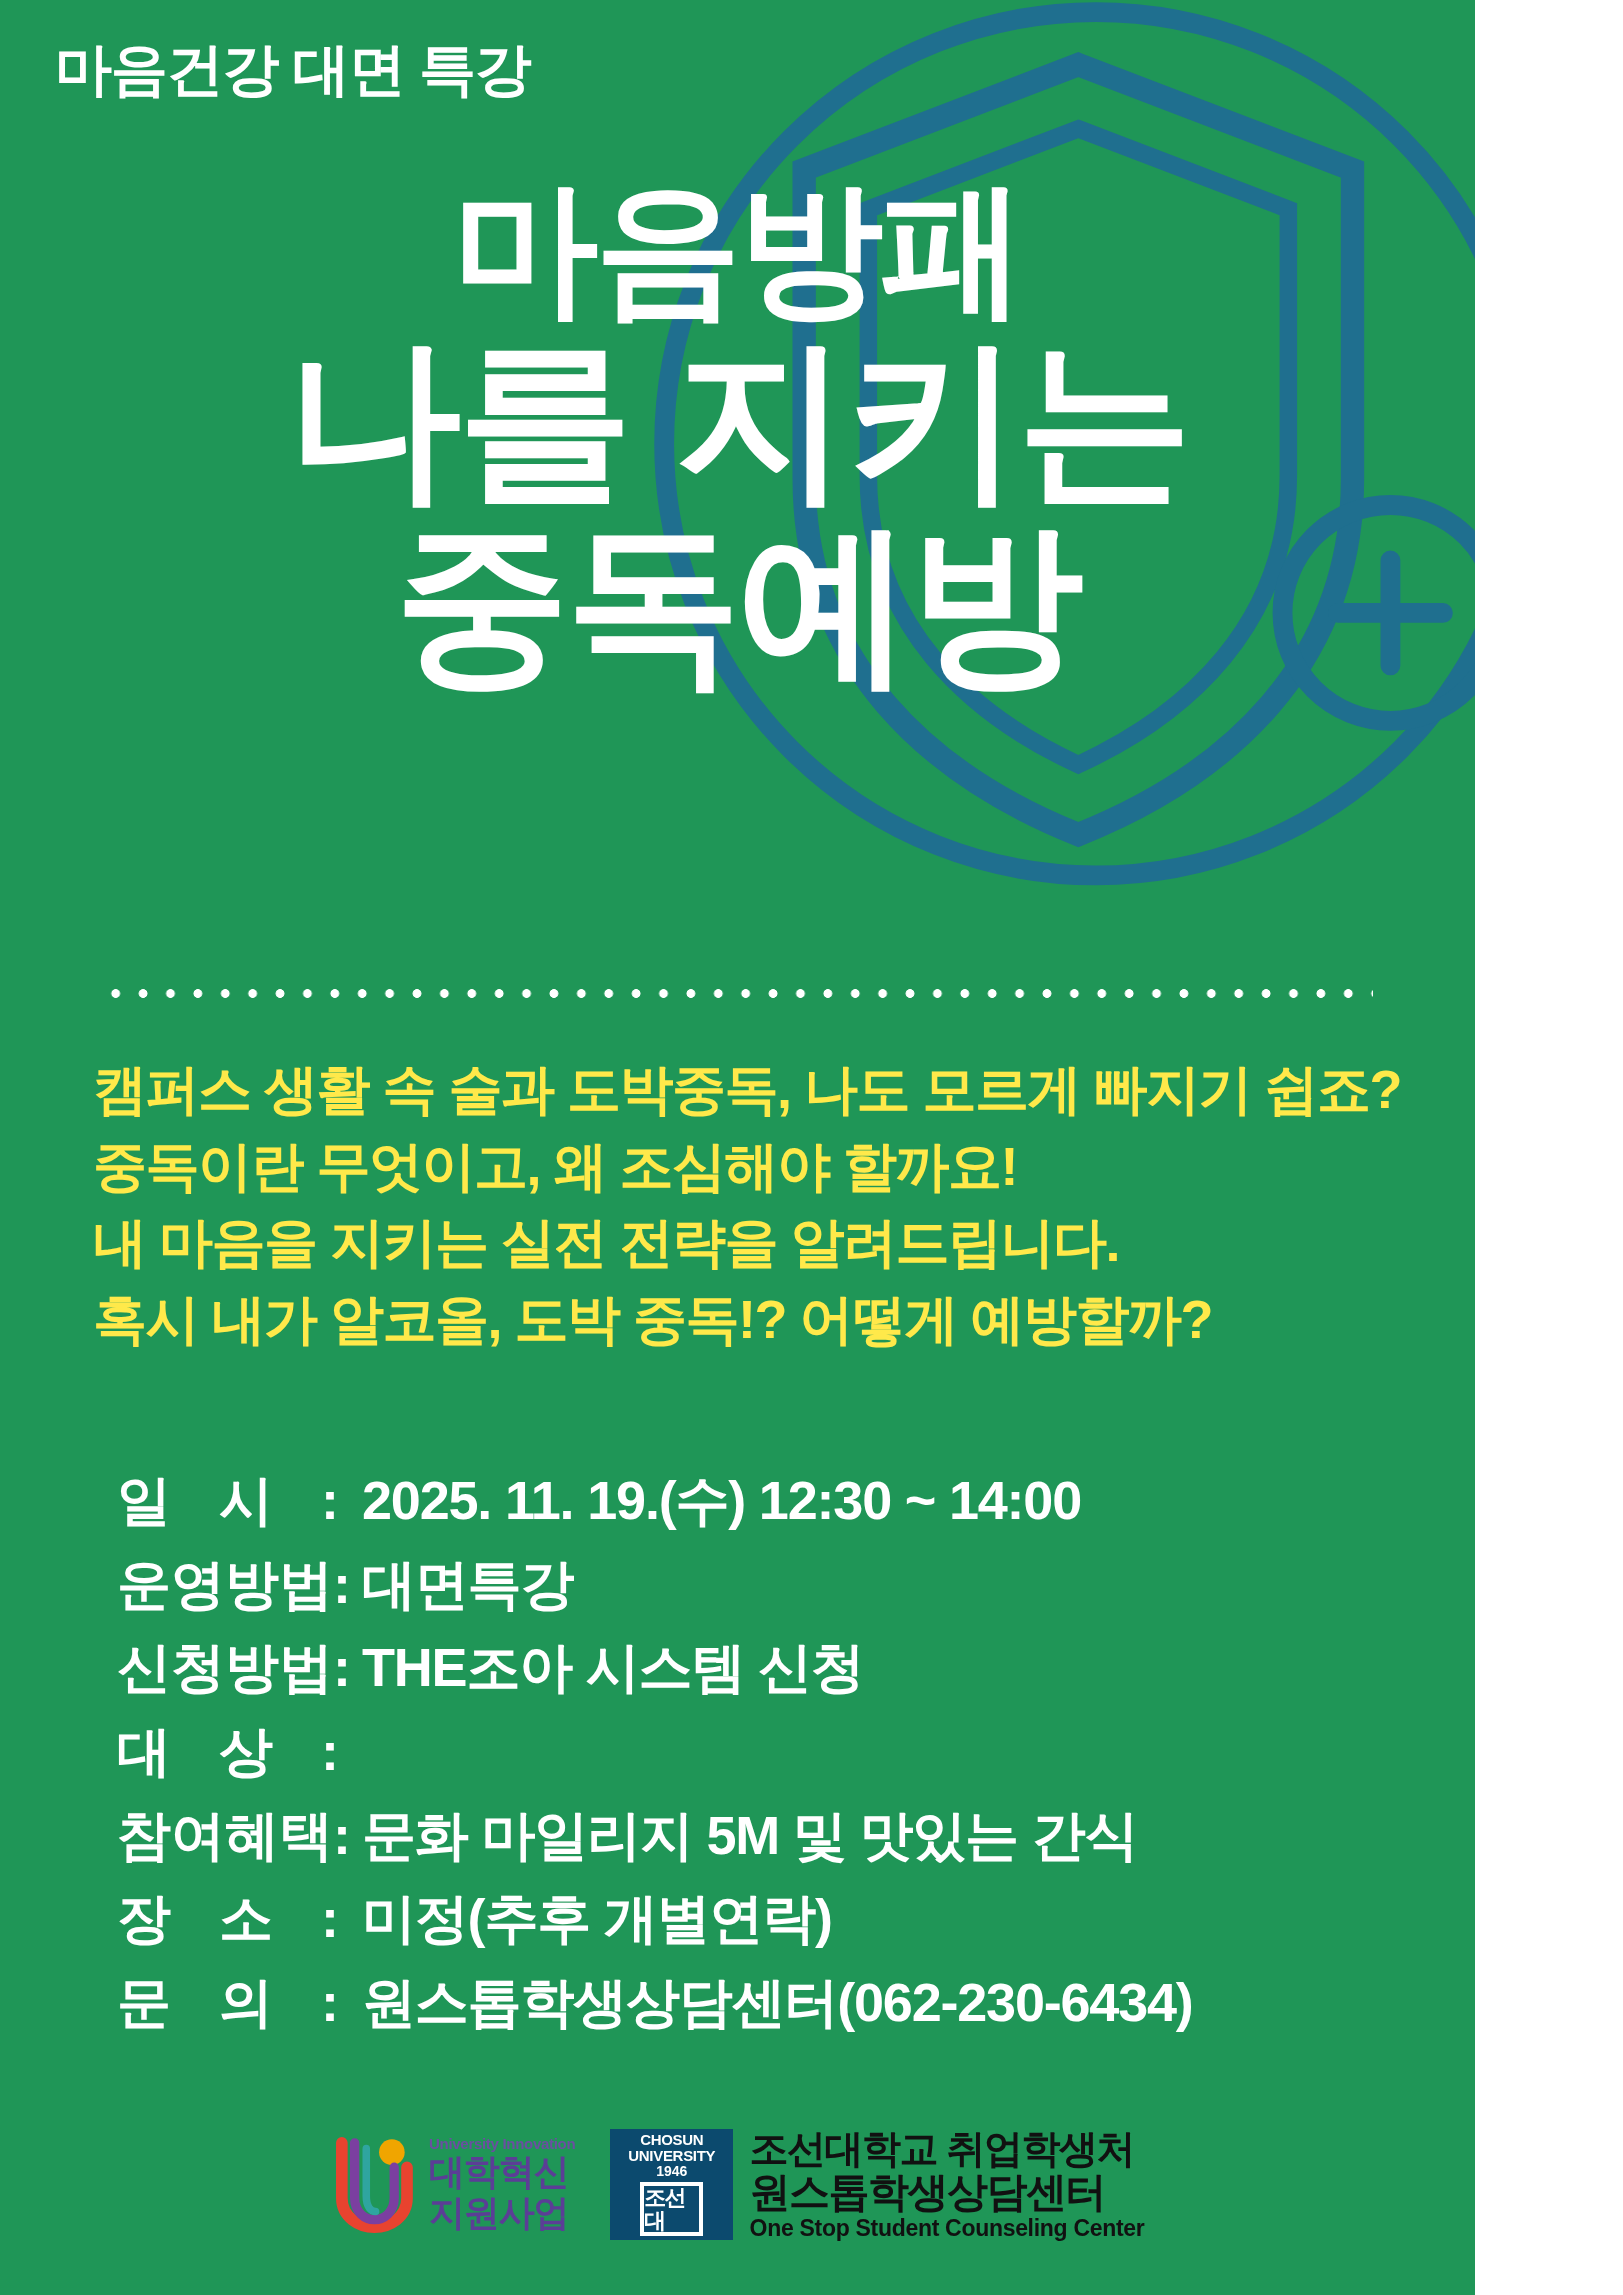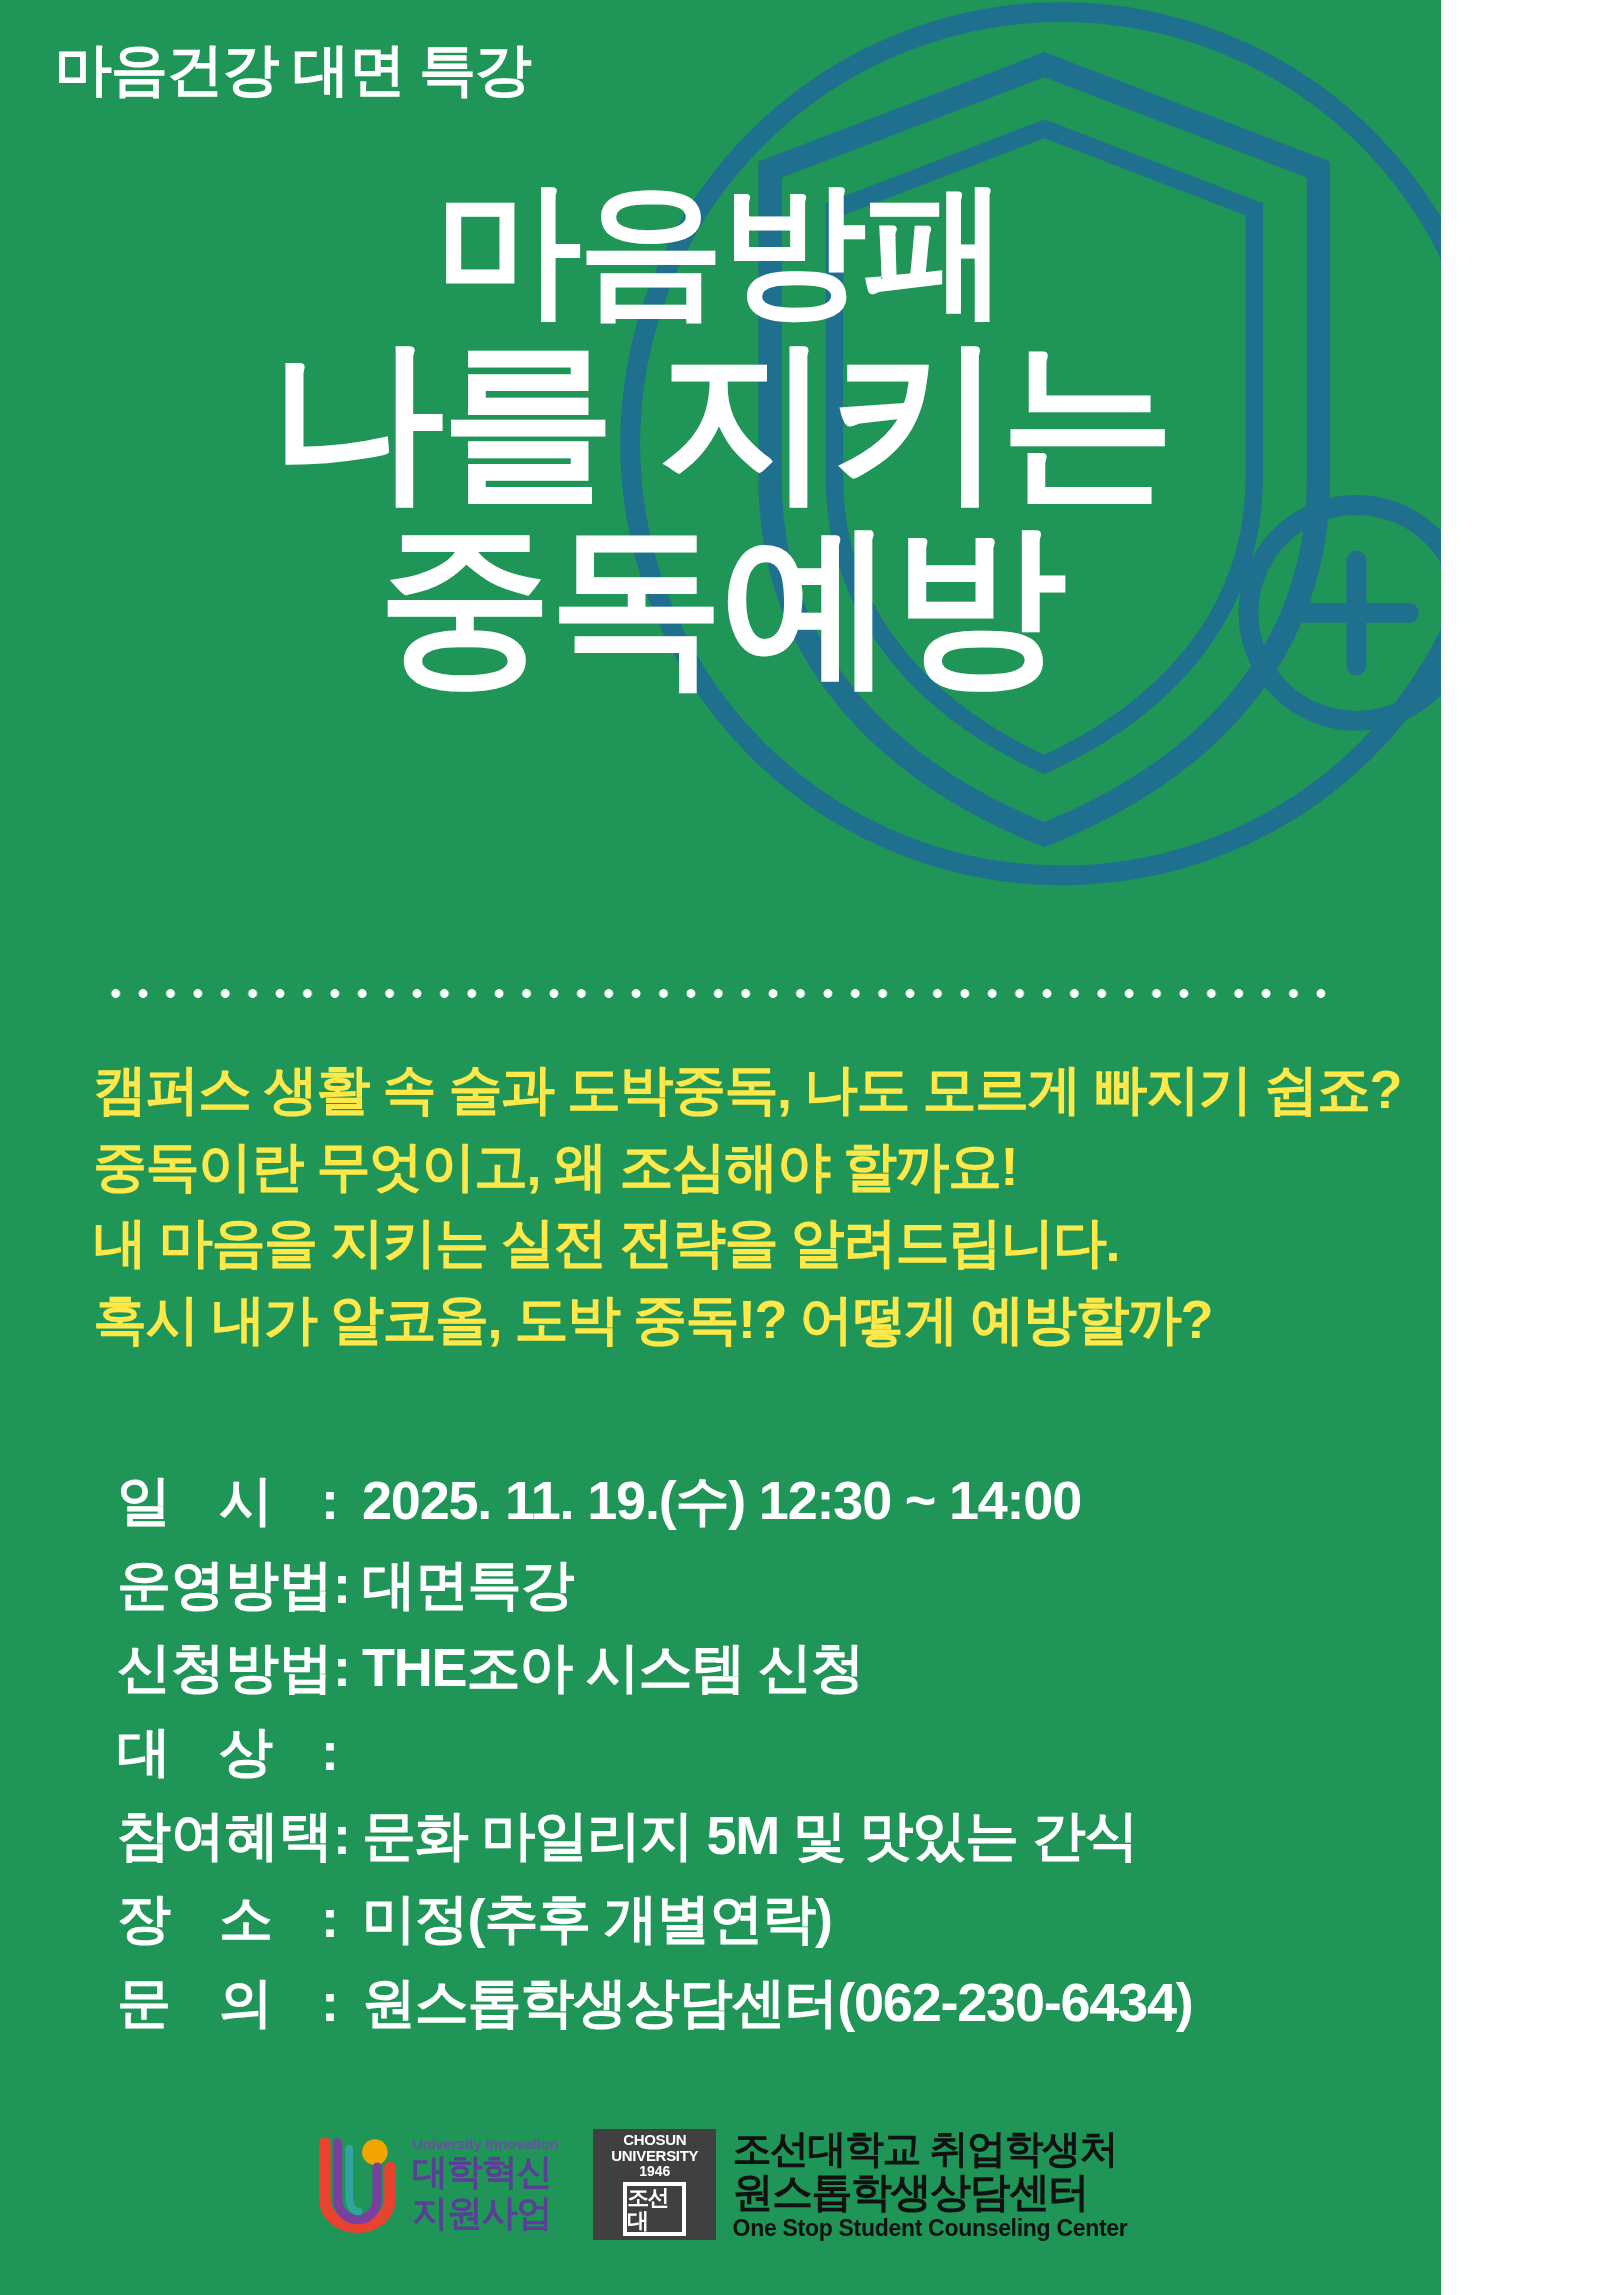--- a/index.html
+++ b/index.html
@@ -9,20 +9,21 @@
   }
   body {
     font-family: "Liberation Sans", sans-serif;
   }
   .poster {
     position: relative;
     width: 1441px;
     height: 2295px;
     background: #1f9657;
     overflow: hidden;
+    padding-left: 34px;
   }
 
   
   .deco {
     position: absolute;
     right: -35px;
     top: -23px;
     width: 875px;
     height: 1021px;
     pointer-events: none;
@@ -157,21 +158,21 @@
   }
 
   .logo-chosun {
     display: flex;
     align-items: center;
     gap: 16.3px;
   }
   .chosun-emblem {
     width: 123px;
     height: 111px;
-    background: #404040;
+    background: #0c4a6e;
     color: #ffffff;
     display: flex;
     flex-direction: column;
     align-items: center;
     justify-content: center;
     line-height: 1.05;
     padding: 3.5px 0;
     box-sizing: border-box;
   }
   .chosun-emblem .en {

